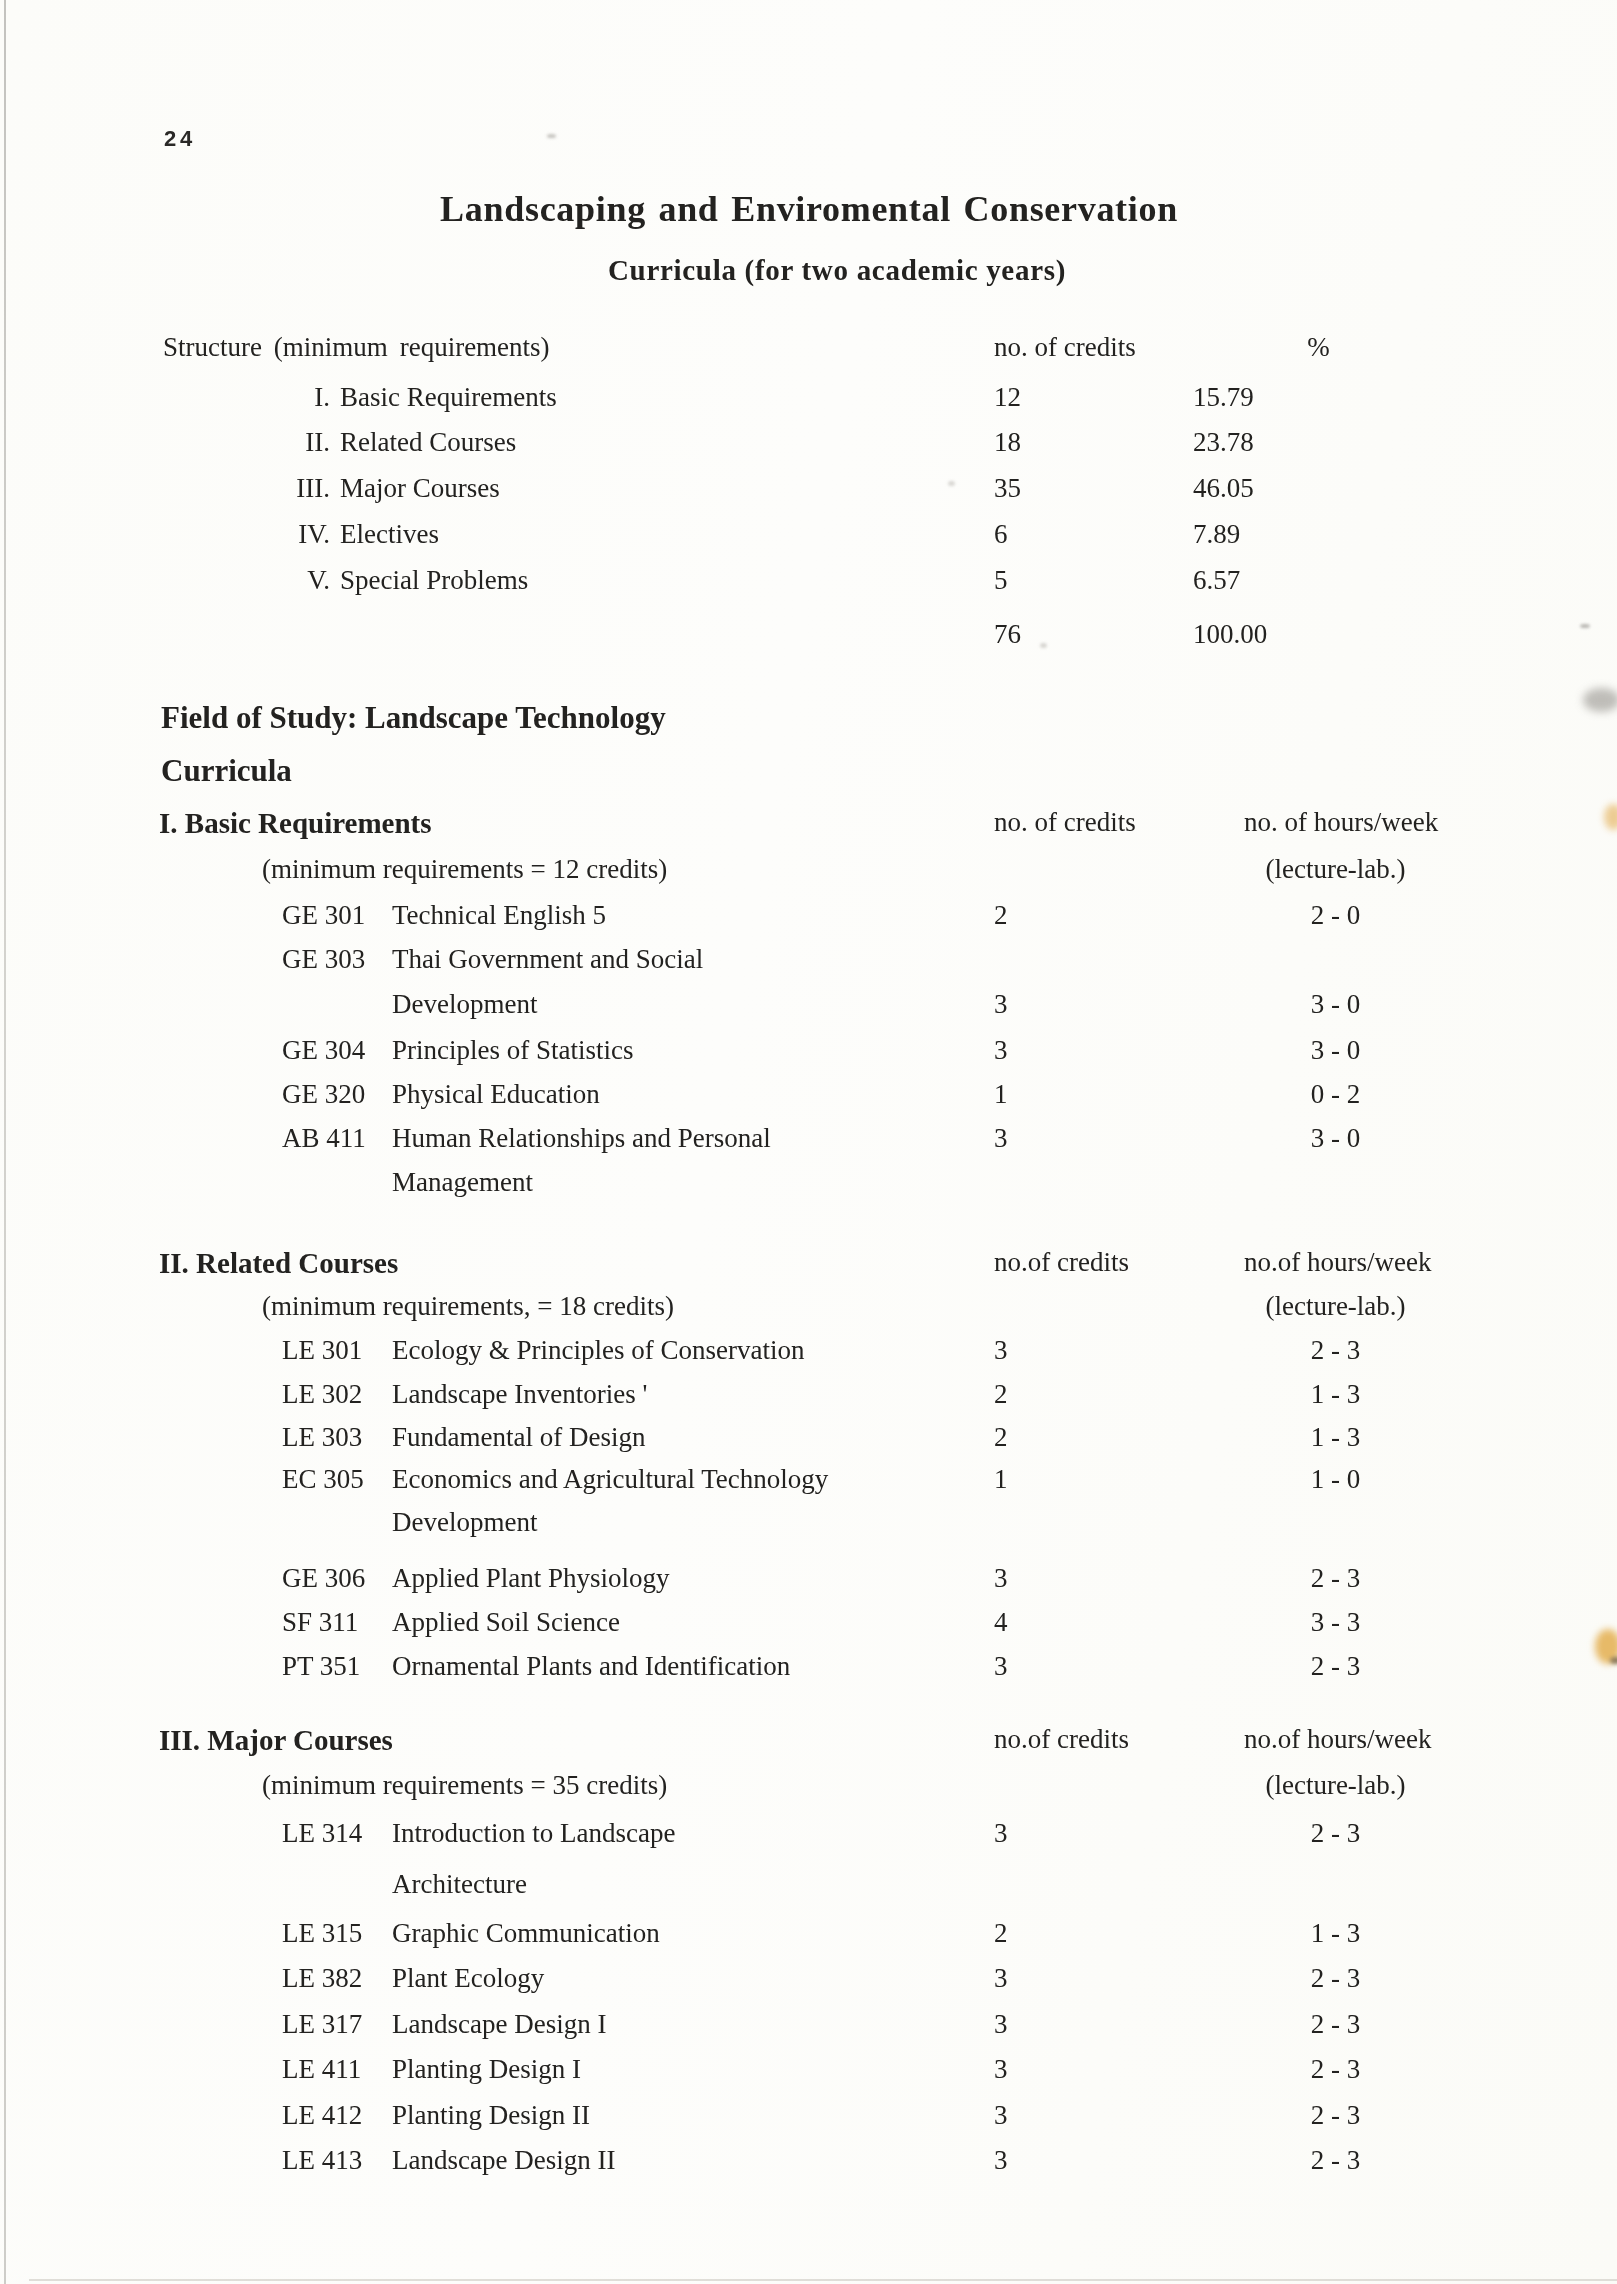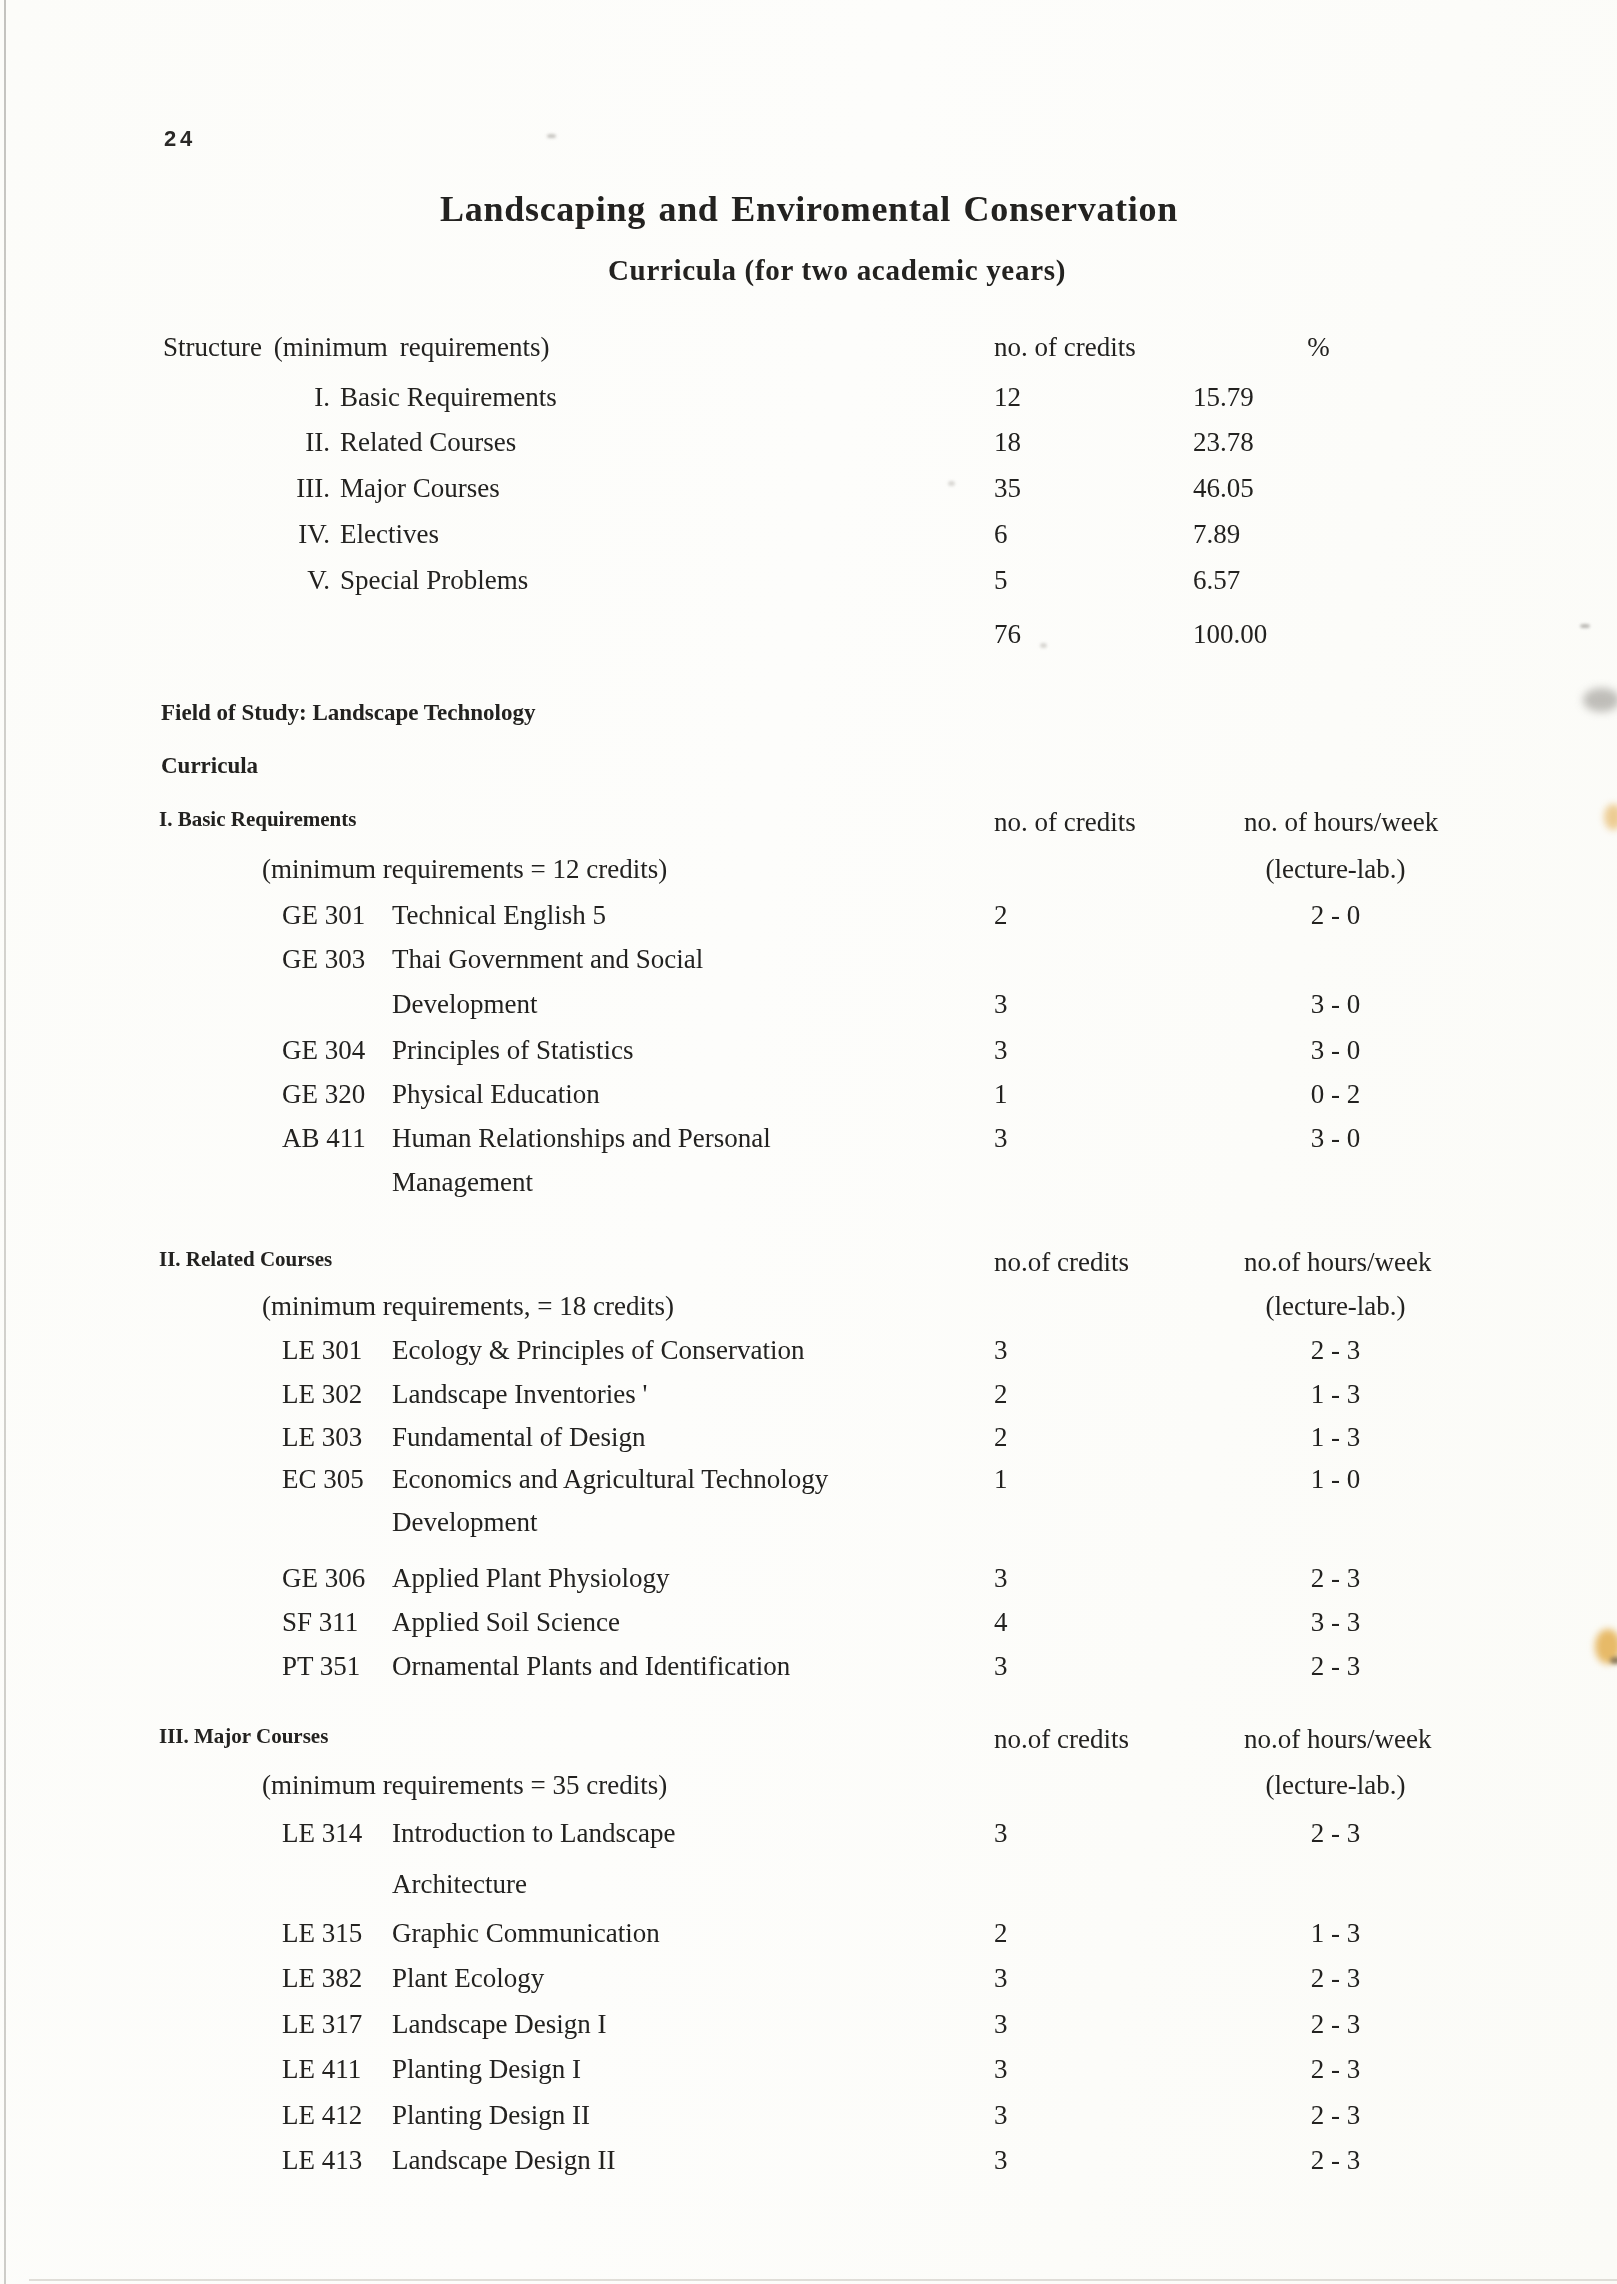--- a/index.html
+++ b/index.html
@@ -29,22 +29,22 @@
   
   .sthead{position:absolute;left:163px;word-spacing:5.1px;}
   .snum{position:absolute;left:183px;width:147px;text-align:right;}
   .slabel{position:absolute;left:340px;}
   .credits{position:absolute;left:994px;width:176px;text-align:left;}
   .hours{position:absolute;left:1244px;width:183px;text-align:center;}
   .spct{position:absolute;left:1193px;width:176px;text-align:left;}
   .pcthead{position:absolute;left:1245px;width:147px;text-align:center;}
   
   .lmargin{position:absolute;left:161px;}
-  .sec-head{position:absolute;left:159px;font-size:21px;font-weight:bold;}
-  .big{font-size:23px;}
+  .sec-head{position:absolute;left:159px;font-size:29px;font-weight:bold;}
+  .big{font-size:31px;}
   .minreq{position:absolute;left:262px;}
   .code{position:absolute;left:262px;margin-left:20px;}
   .ctitle{position:absolute;left:392px;}
   
   .edge-left{position:absolute;left:3.7px;top:0;width:2.2px;height:2284px;
     background:linear-gradient(#b5b4b0,#c9c8c3 40%,#c2c1bc);opacity:.8;}
   .edge-bottom{position:absolute;left:29px;top:2279px;width:1588px;height:2.2px;
     background:#d6d3cc;opacity:.75;}
   .smudge{position:absolute;border-radius:50%;}
   .sm-gray{left:1583px;top:688px;width:37px;height:23.5px;background:#b0aea9;filter:blur(4.4px);opacity:.8;}

